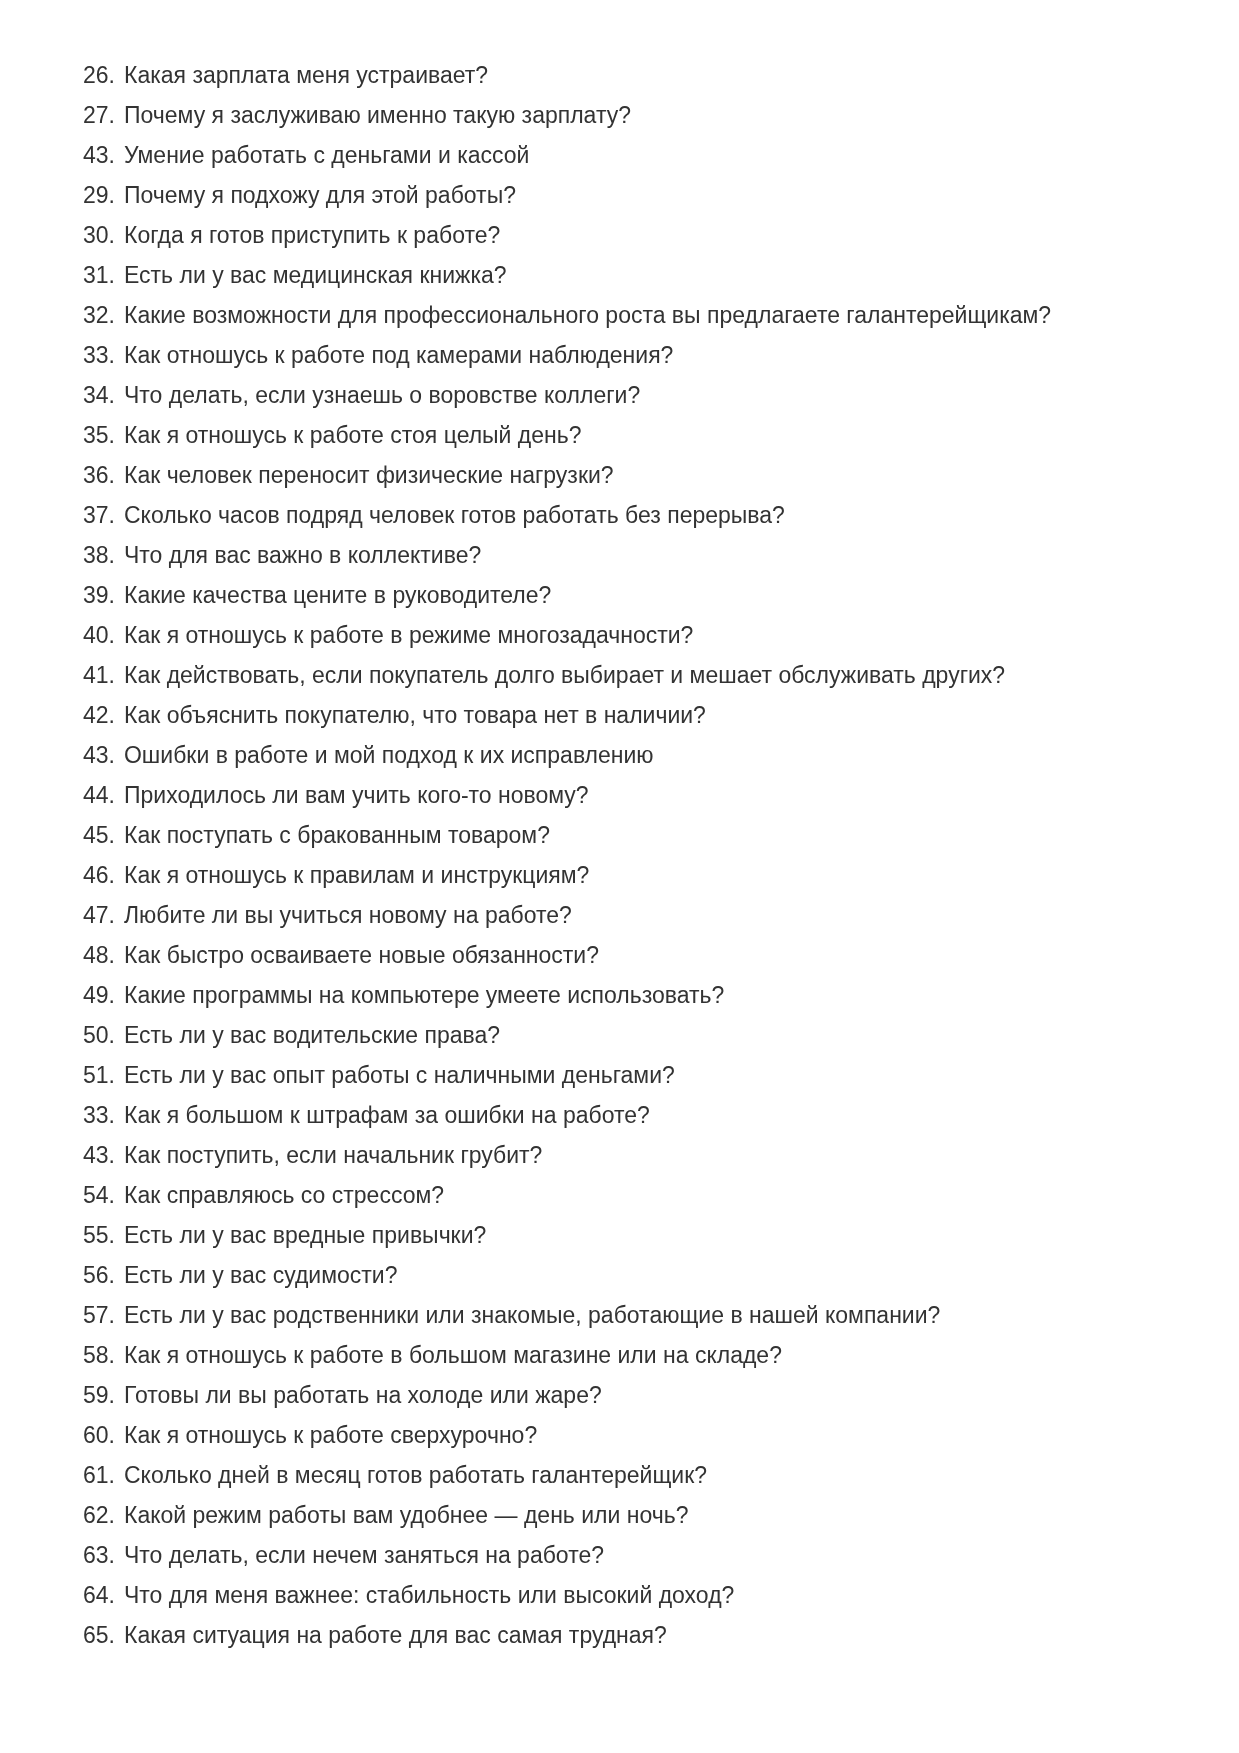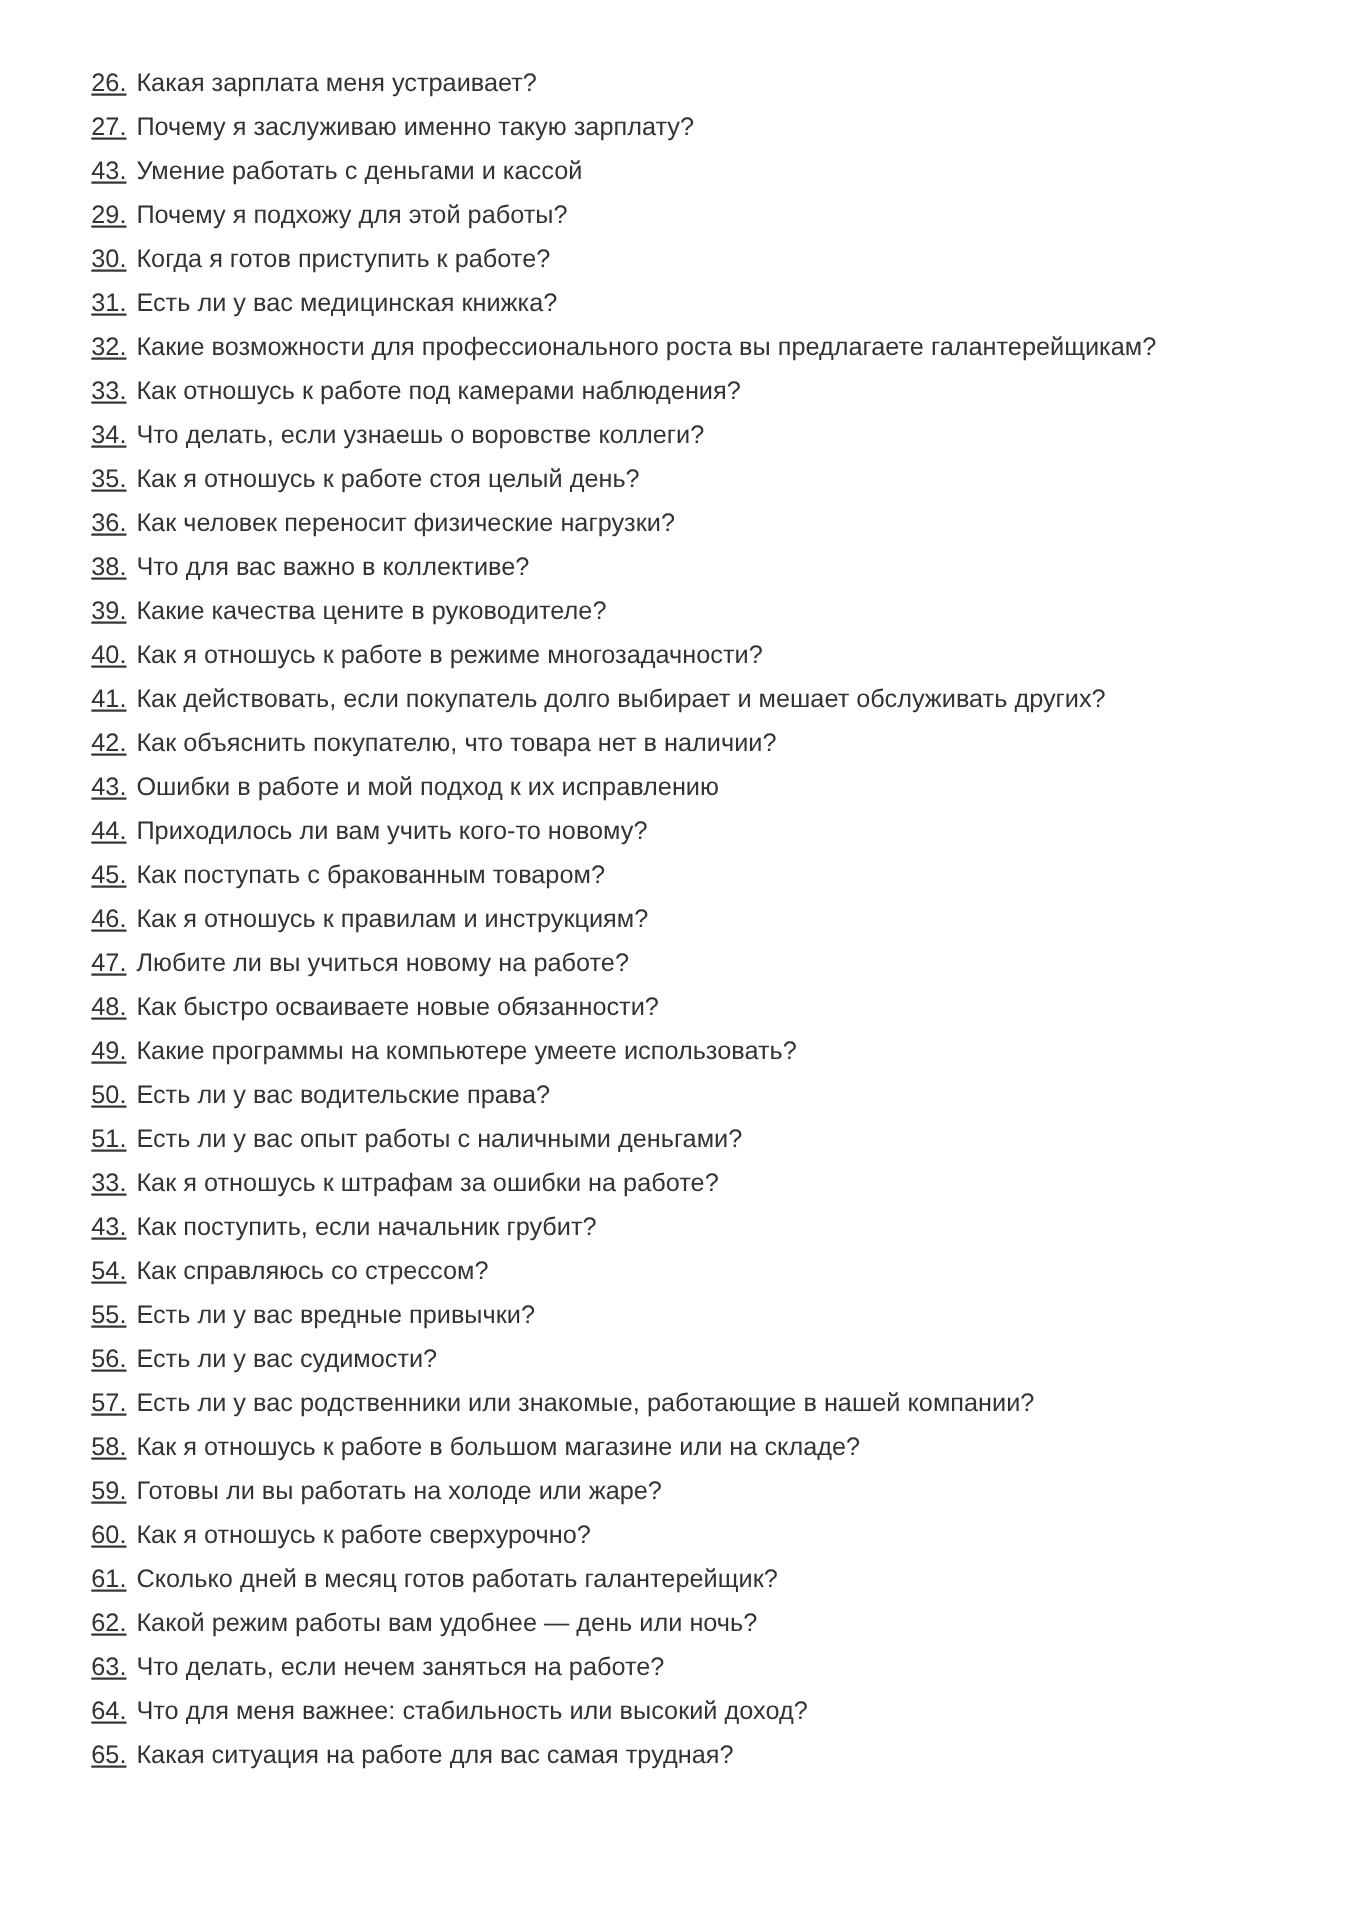--- a/index.html
+++ b/index.html
@@ -28,21 +28,20 @@
   }
   .question-item {
     font-size: 23px;
     line-height: 40px;
     white-space: nowrap;
     color: #333333;
   }
   .question-item .num {
     display: inline-block;
     margin-right: 9px;
-    text-decoration: underline;
   }
   .question-item .q {
     display: inline;
   }
 </style>
 </head>
 <body style="color: rgb(51, 51, 51); background: rgb(255, 255, 255);">
 
 <main class="page">
   <ol class="question-list" id="question-list">
@@ -50,35 +49,36 @@
       <li class="question-item"><span class="num">27.</span><span class="q">Почему я заслуживаю именно такую зарплату?</span></li>
       <li class="question-item"><span class="num">43.</span><span class="q">Умение работать с деньгами и кассой</span></li>
       <li class="question-item"><span class="num">29.</span><span class="q">Почему я подхожу для этой работы?</span></li>
       <li class="question-item"><span class="num">30.</span><span class="q">Когда я готов приступить к работе?</span></li>
       <li class="question-item"><span class="num">31.</span><span class="q">Есть ли у вас медицинская книжка?</span></li>
       <li class="question-item"><span class="num">32.</span><span class="q">Какие возможности для профессионального роста вы предлагаете галантерейщикам?</span></li>
       <li class="question-item"><span class="num">33.</span><span class="q">Как отношусь к работе под камерами наблюдения?</span></li>
       <li class="question-item"><span class="num">34.</span><span class="q">Что делать, если узнаешь о воровстве коллеги?</span></li>
       <li class="question-item"><span class="num">35.</span><span class="q">Как я отношусь к работе стоя целый день?</span></li>
       <li class="question-item"><span class="num">36.</span><span class="q">Как человек переносит физические нагрузки?</span></li>
+      <li class="question-item"><span class="num">37.</span><span class="q">Сколько часов подряд человек готов работать без перерыва?</span></li>
       <li class="question-item"><span class="num">38.</span><span class="q">Что для вас важно в коллективе?</span></li>
       <li class="question-item"><span class="num">39.</span><span class="q">Какие качества цените в руководителе?</span></li>
       <li class="question-item"><span class="num">40.</span><span class="q">Как я отношусь к работе в режиме многозадачности?</span></li>
       <li class="question-item"><span class="num">41.</span><span class="q">Как действовать, если покупатель долго выбирает и мешает обслуживать других?</span></li>
       <li class="question-item"><span class="num">42.</span><span class="q">Как объяснить покупателю, что товара нет в наличии?</span></li>
       <li class="question-item"><span class="num">43.</span><span class="q">Ошибки в работе и мой подход к их исправлению</span></li>
       <li class="question-item"><span class="num">44.</span><span class="q">Приходилось ли вам учить кого-то новому?</span></li>
       <li class="question-item"><span class="num">45.</span><span class="q">Как поступать с бракованным товаром?</span></li>
       <li class="question-item"><span class="num">46.</span><span class="q">Как я отношусь к правилам и инструкциям?</span></li>
       <li class="question-item"><span class="num">47.</span><span class="q">Любите ли вы учиться новому на работе?</span></li>
       <li class="question-item"><span class="num">48.</span><span class="q">Как быстро осваиваете новые обязанности?</span></li>
       <li class="question-item"><span class="num">49.</span><span class="q">Какие программы на компьютере умеете использовать?</span></li>
       <li class="question-item"><span class="num">50.</span><span class="q">Есть ли у вас водительские права?</span></li>
       <li class="question-item"><span class="num">51.</span><span class="q">Есть ли у вас опыт работы с наличными деньгами?</span></li>
-      <li class="question-item"><span class="num">33.</span><span class="q">Как я отношусь к штрафам за ошибки на работе?</span></li>
+      <li class="question-item"><span class="num">33.</span><span class="q">Как я большом к штрафам за ошибки на работе?</span></li>
       <li class="question-item"><span class="num">43.</span><span class="q">Как поступить, если начальник грубит?</span></li>
       <li class="question-item"><span class="num">54.</span><span class="q">Как справляюсь со стрессом?</span></li>
       <li class="question-item"><span class="num">55.</span><span class="q">Есть ли у вас вредные привычки?</span></li>
       <li class="question-item"><span class="num">56.</span><span class="q">Есть ли у вас судимости?</span></li>
       <li class="question-item"><span class="num">57.</span><span class="q">Есть ли у вас родственники или знакомые, работающие в нашей компании?</span></li>
       <li class="question-item"><span class="num">58.</span><span class="q">Как я отношусь к работе в большом магазине или на складе?</span></li>
       <li class="question-item"><span class="num">59.</span><span class="q">Готовы ли вы работать на холоде или жаре?</span></li>
       <li class="question-item"><span class="num">60.</span><span class="q">Как я отношусь к работе сверхурочно?</span></li>
       <li class="question-item"><span class="num">61.</span><span class="q">Сколько дней в месяц готов работать галантерейщик?</span></li>
       <li class="question-item"><span class="num">62.</span><span class="q">Какой режим работы вам удобнее — день или ночь?</span></li>

